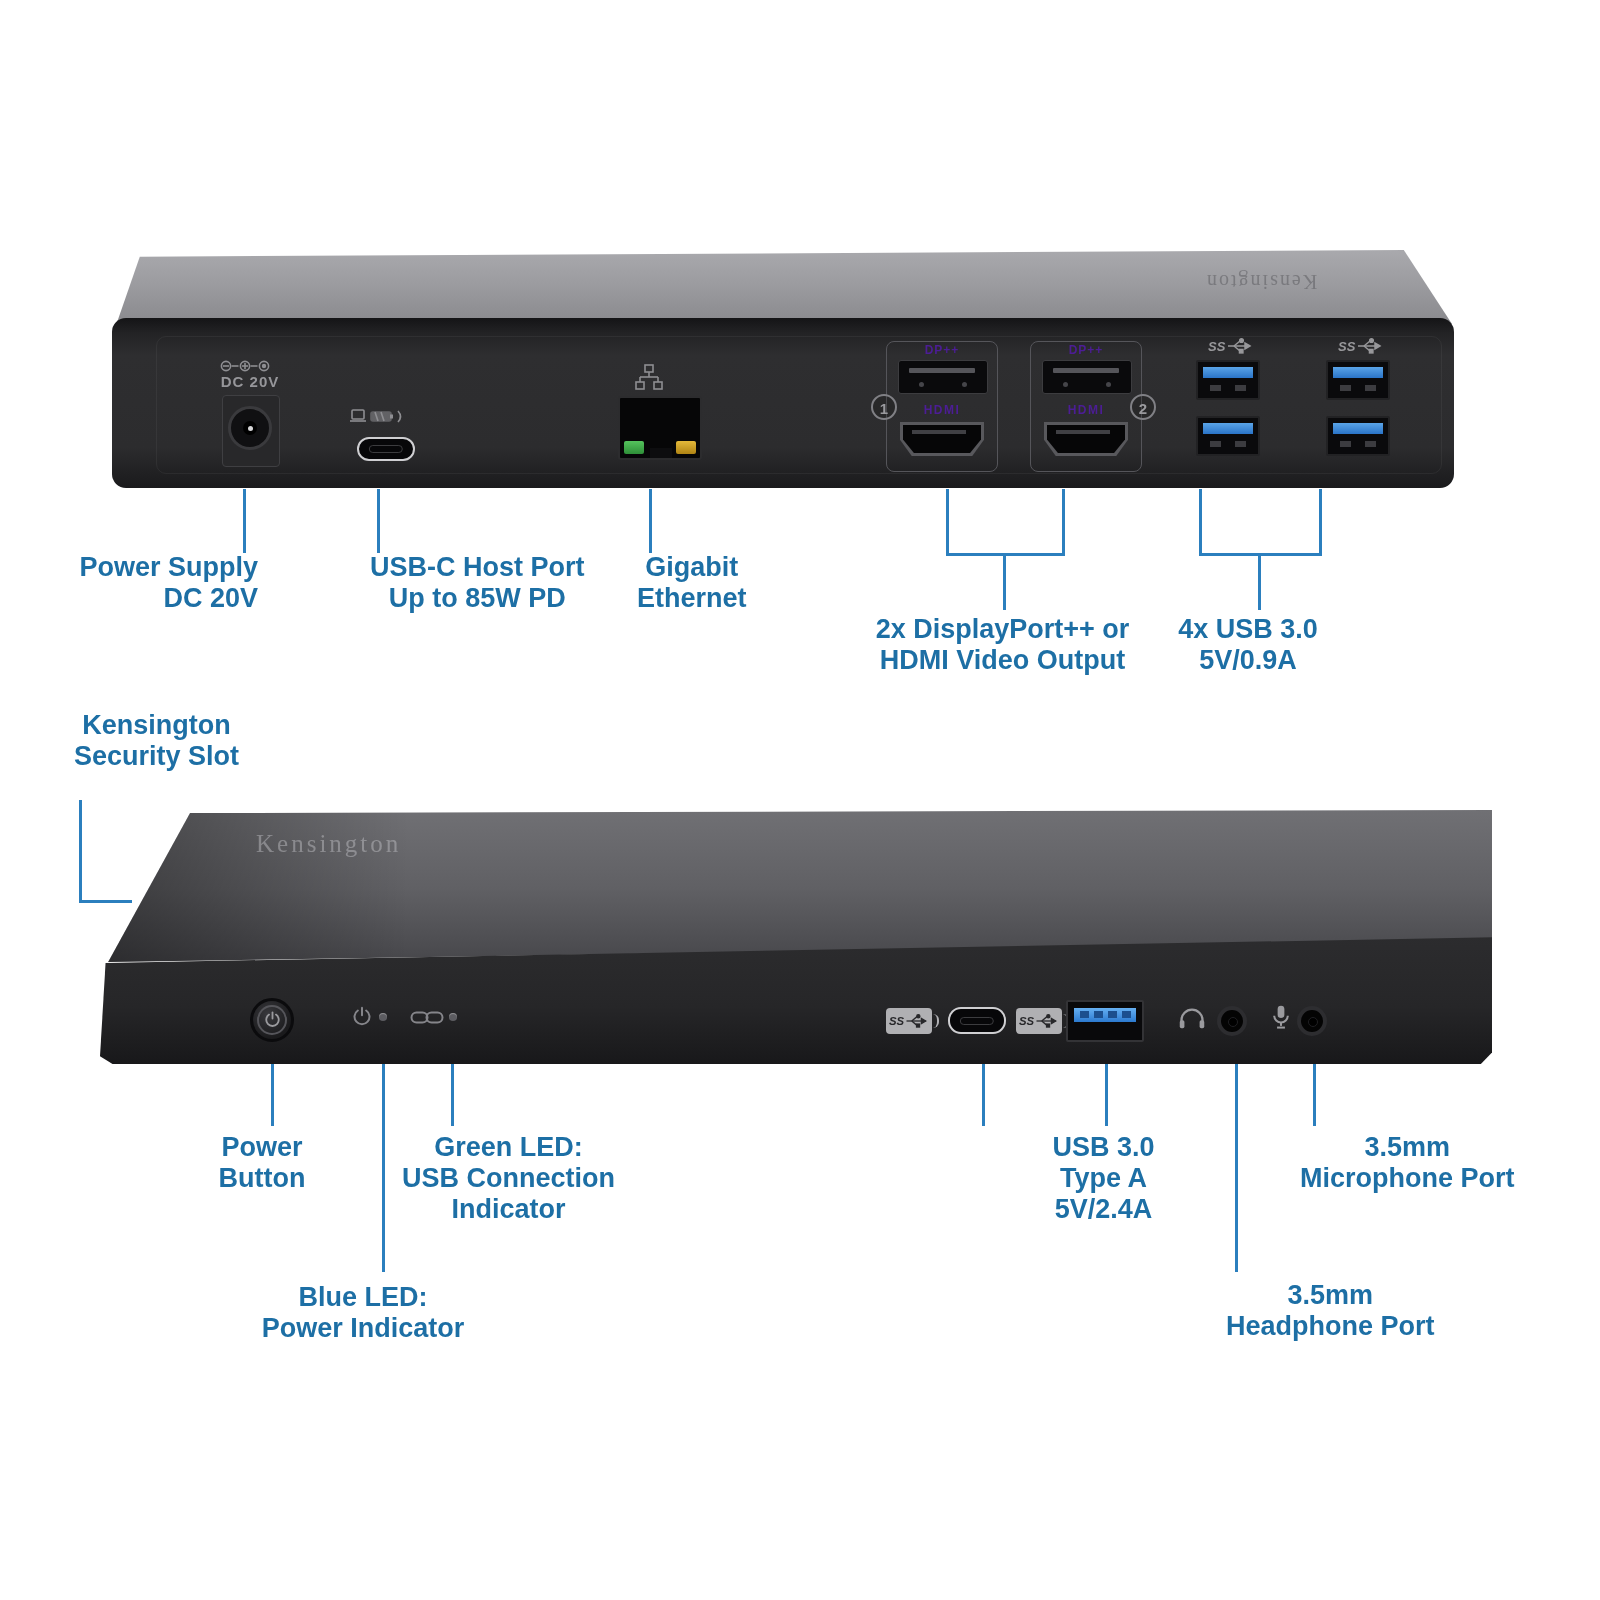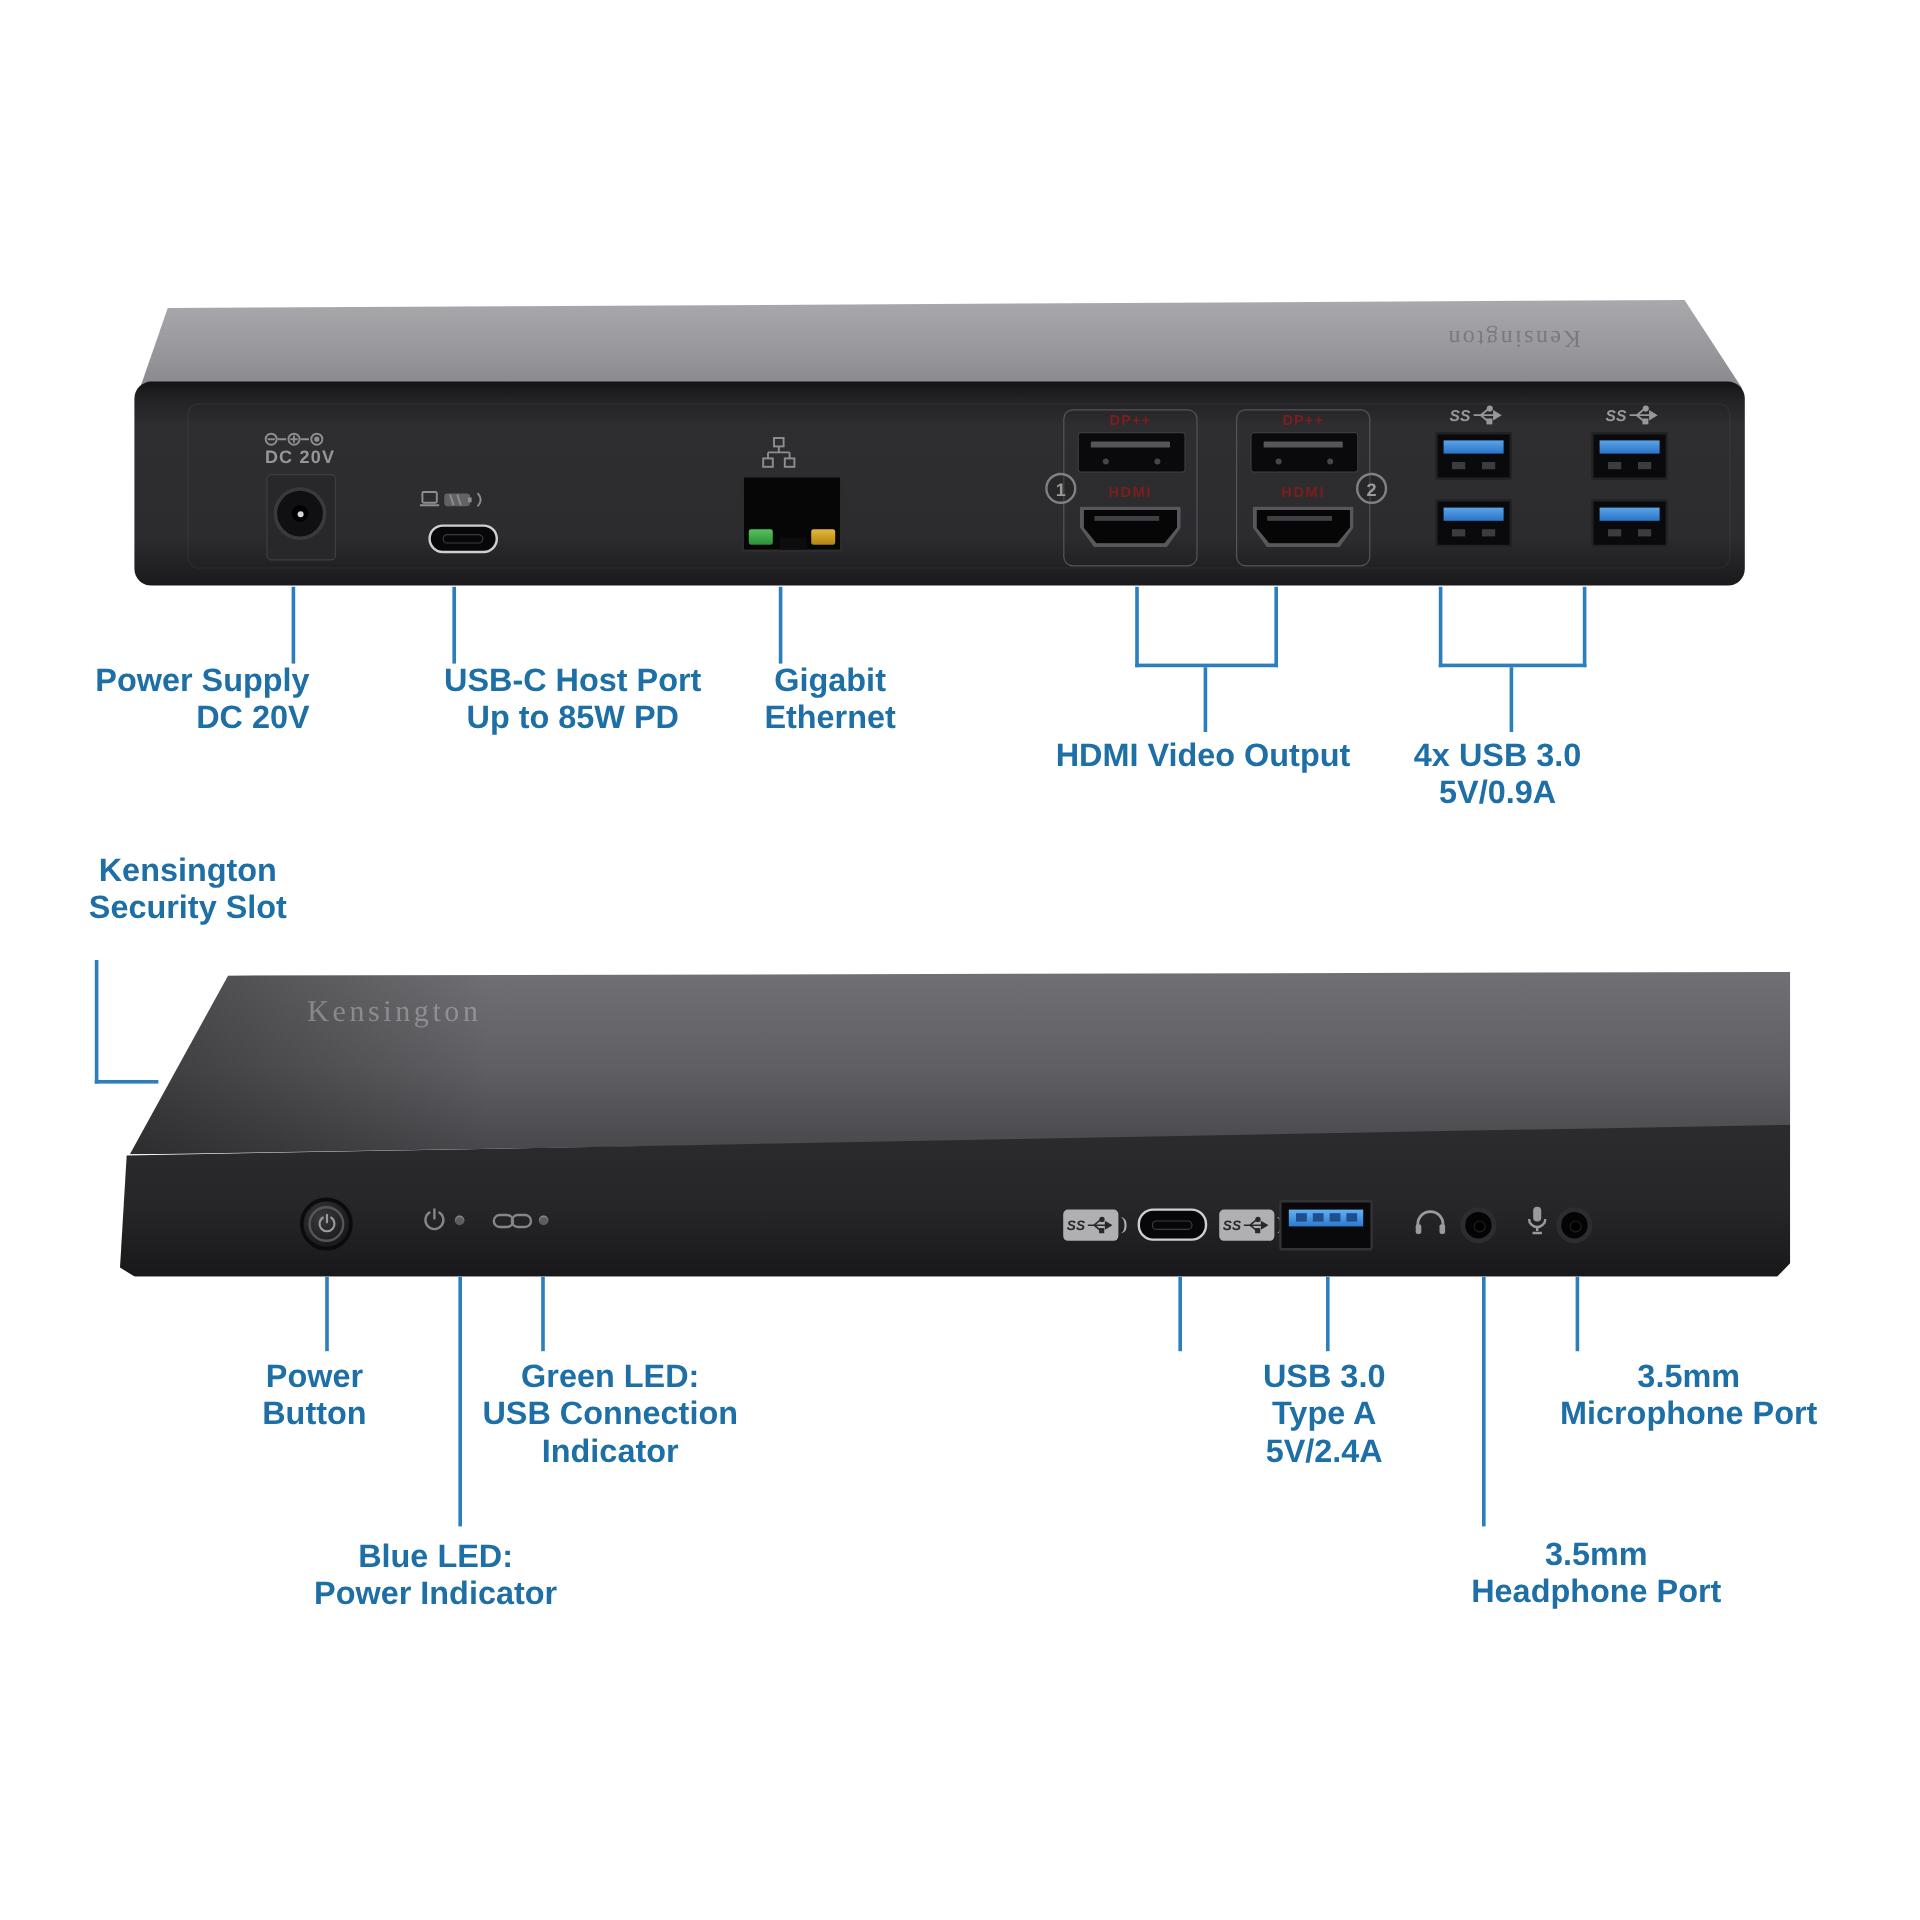--- a/index.html
+++ b/index.html
@@ -53,21 +53,21 @@
   .usbc-port{position:absolute;background:#070709;border:2px solid #cfcfd2;border-radius:13px;box-sizing:border-box;}
   .usbc-inner{position:absolute;left:50%;top:50%;transform:translate(-50%,-50%);width:60%;height:6px;border:1px solid #3c3c3f;border-radius:4px;}
 
   .eth-port{position:absolute;left:618px;top:396px;width:84px;height:64px;background:#060607;border:2px solid #2c2c2e;box-sizing:border-box;border-radius:3px;}
   .eth-led{position:absolute;bottom:4px;width:20px;height:13px;border-radius:2px;}
   .eth-led.g{left:4px;background:linear-gradient(to bottom,#55c35d,#2e8f38);}
   .eth-led.y{right:4px;background:linear-gradient(to bottom,#e4b93a,#b08414);}
   .eth-notch{position:absolute;bottom:0;left:30px;width:22px;height:10px;background:#0d0d0f;}
 
   .vid-group{position:absolute;width:112px;height:131px;border:1px solid #55555a;border-radius:8px;box-sizing:border-box;}
-  .vid-cap{position:absolute;width:100%;text-align:center;color:#7f1d1d;font-weight:bold;}
+  .vid-cap{position:absolute;width:100%;text-align:center;color:#4c1d95;font-weight:bold;}
   .dp-cap{top:1px;font-size:12px;letter-spacing:1px;}
   .hdmi-cap{top:61px;font-size:12px;letter-spacing:1.5px;}
   .dp-port{position:absolute;left:11px;top:18px;width:88px;height:32px;background:#0a0a0c;border:1px solid #3c3c3f;border-radius:3px;}
   .dp-bar{position:absolute;left:10px;top:7px;width:66px;height:5px;background:#55555a;border-radius:1px;}
   .dp-dot{position:absolute;bottom:6px;width:5px;height:5px;border-radius:50%;background:#45454a;}
   .hdmi-outer{position:absolute;left:13px;top:80px;width:84px;height:34px;background:#58585c;
     clip-path:polygon(0 0,100% 0,100% 52%,86% 100%,14% 100%,0 52%);}
   .hdmi-inner{position:absolute;left:3px;top:3px;width:78px;height:28px;background:#060607;
     clip-path:polygon(0 0,100% 0,100% 52%,86% 100%,14% 100%,0 52%);}
   .hdmi-bar{position:absolute;left:12px;top:8px;width:54px;height:4px;background:#404044;}
@@ -253,20 +253,21 @@
   </div>
   <div class="lbl ta-l" style="left:370px;top:552px;">
     <div>USB-C Host Port</div>
     <div>Up to 85W PD</div>
   </div>
   <div class="lbl ta-l" style="left:637px;top:552px;">
     <div>Gigabit</div>
     <div>Ethernet</div>
   </div>
   <div class="lbl ta-c" style="left:810px;top:614px;width:385px;">
+    <div>2x DisplayPort++ or</div>
     <div>HDMI Video Output</div>
   </div>
   <div class="lbl ta-c" style="left:1128px;top:614px;width:240px;">
     <div>4x USB 3.0</div>
     <div>5V/0.9A</div>
   </div>
 
   <div class="lbl ta-l" style="left:74px;top:710px;">
     <div>Kensington</div>
     <div>Security Slot</div>

